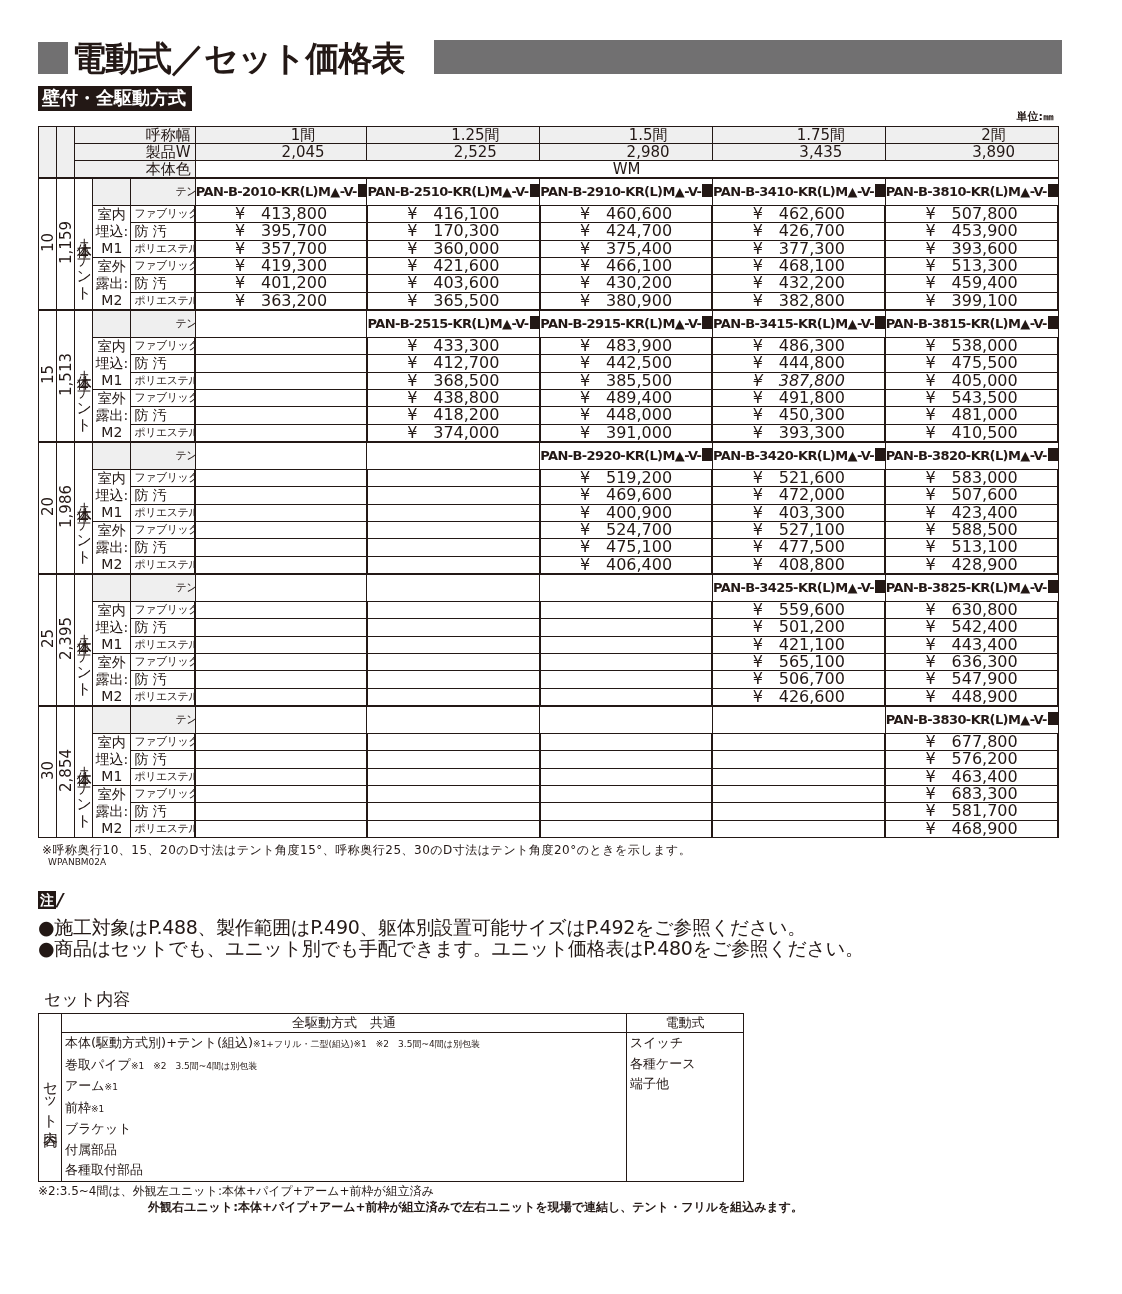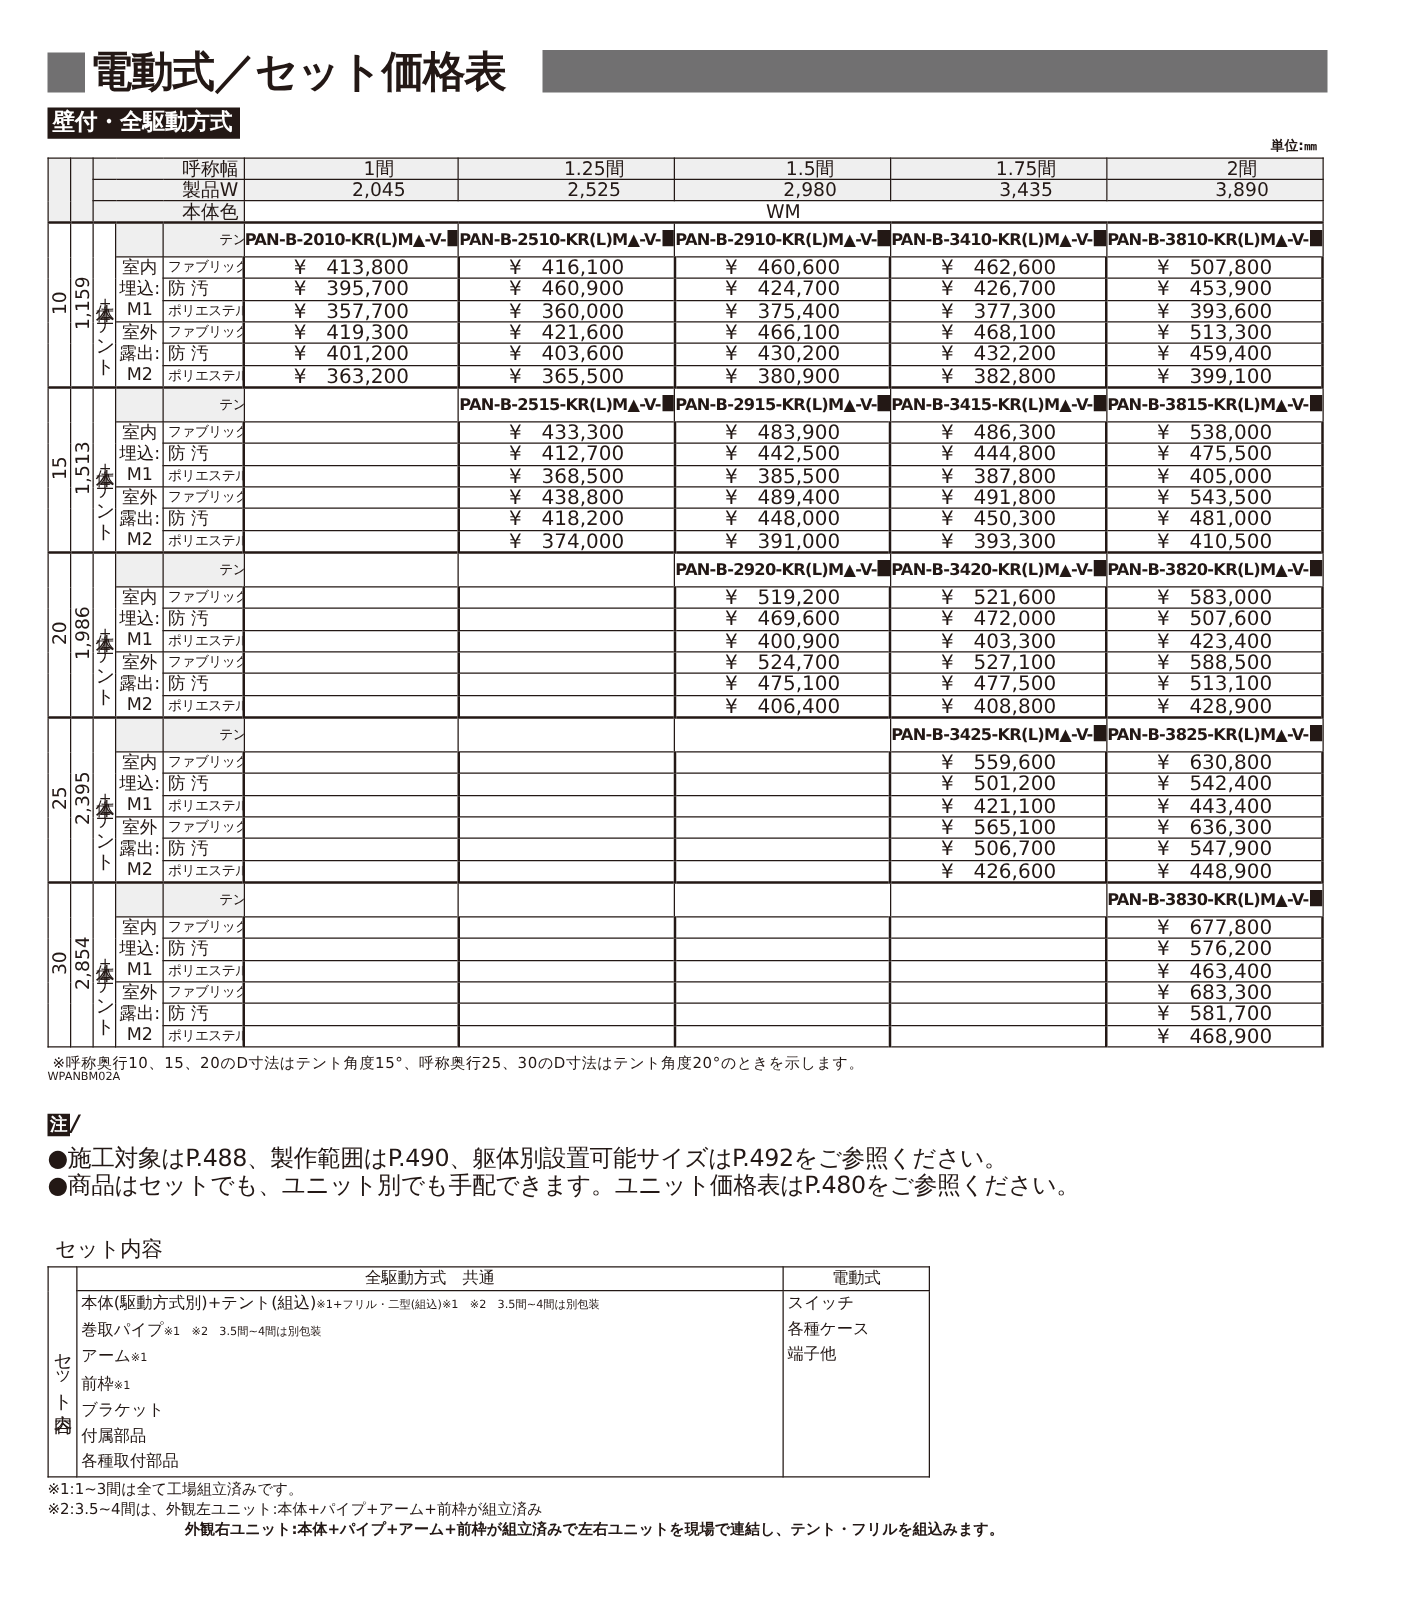--- a/index.html
+++ b/index.html
@@ -25,21 +25,21 @@
   table.price td.mount { font-size:14px; line-height:17px; white-space:normal; vertical-align:middle; }
   table.price td.fab { font-size:11px; letter-spacing:-0.5px; text-align:left; padding-left:3px; }
   table.price td.fab-big { font-size:14px; text-align:left; padding-left:3px; }
   .vtext { writing-mode:vertical-rl; transform:rotate(180deg); display:inline-block; font-size:15px; }
   .vjp { writing-mode:vertical-rl; display:inline-block; font-size:15px; line-height:15px; letter-spacing:-1px; }
   .corner { font-size:11px; font-weight:bold; line-height:12px; writing-mode:vertical-rl; display:inline-block; }
   .yen { display:inline-block; width:26px; text-align:left; }
   .blk { display:inline-block; width:10px; height:13px; background:#231815; vertical-align:-1px; margin-left:1px; }
 
   .footnote { position:absolute; left:42px; top:842px; font-size:12px; letter-spacing:0.5px; }
-  .code { position:absolute; left:38px; top:857px; font-size:9px; }
+  .code { position:absolute; left:48px; top:857px; font-size:9px; }
 
   .note-mark { position:absolute; left:38px; top:889px; display:flex; align-items:center; }
   .note-mark .box { background:#231815; color:#fff; font-size:14px; font-weight:bold; padding:0 2px; line-height:18px; }
   .note-mark .slash { font-size:18px; font-weight:bold; font-style:italic; margin-left:1px; }
   .notes { position:absolute; left:38px; top:917px; font-size:19px; line-height:21px; letter-spacing:-0.3px; }
 
   .set-title { position:absolute; left:44px; top:988px; font-size:17px; }
   table.set { position:absolute; left:38px; top:1013px; border-collapse:collapse; width:706px; font-size:13px; }
   table.set td { border:1px solid #231815; padding:0 3px; vertical-align:top; }
   table.set td.sidehead { width:22px; text-align:center; vertical-align:middle; padding:0; }
@@ -118,21 +118,21 @@
         <td class="fab dash-bot">ファブリック</td>
         <td class="price-cell dash-bot"><span class="yen">¥</span><span>413,800</span></td>
         <td class="price-cell dash-bot"><span class="yen">¥</span><span>416,100</span></td>
         <td class="price-cell dash-bot"><span class="yen">¥</span><span>460,600</span></td>
         <td class="price-cell dash-bot"><span class="yen">¥</span><span>462,600</span></td>
         <td class="price-cell dash-bot"><span class="yen">¥</span><span>507,800</span></td>
       </tr>
       <tr>
         <td class="fab-big dash-bot">防 汚</td>
         <td class="price-cell dash-bot"><span class="yen">¥</span><span>395,700</span></td>
-        <td class="price-cell dash-bot"><span class="yen">¥</span><span>460,900</span></td>
+        <td class="price-cell dash-bot"><span class="yen">¥</span><span>170,300</span></td>
         <td class="price-cell dash-bot"><span class="yen">¥</span><span>424,700</span></td>
         <td class="price-cell dash-bot"><span class="yen">¥</span><span>426,700</span></td>
         <td class="price-cell dash-bot"><span class="yen">¥</span><span>453,900</span></td>
       </tr>
       <tr>
         <td class="fab">ポリエステル</td>
         <td class="price-cell dash-bot" style="border-bottom: 1px solid rgb(35, 24, 21);"><span class="yen">¥</span><span>357,700</span></td>
         <td class="price-cell dash-bot" style="border-bottom: 1px solid rgb(35, 24, 21);"><span class="yen">¥</span><span>360,000</span></td>
         <td class="price-cell dash-bot" style="border-bottom: 1px solid rgb(35, 24, 21);"><span class="yen">¥</span><span>375,400</span></td>
         <td class="price-cell dash-bot" style="border-bottom: 1px solid rgb(35, 24, 21);"><span class="yen">¥</span><span>377,300</span></td>
@@ -198,21 +198,21 @@
         <td class="price-cell dash-bot"><span class="yen">¥</span><span>412,700</span></td>
         <td class="price-cell dash-bot"><span class="yen">¥</span><span>442,500</span></td>
         <td class="price-cell dash-bot"><span class="yen">¥</span><span>444,800</span></td>
         <td class="price-cell dash-bot"><span class="yen">¥</span><span>475,500</span></td>
       </tr>
       <tr>
         <td class="fab">ポリエステル</td>
         <td class="price-cell dash-bot" style="border-bottom: 1px solid rgb(35, 24, 21);"></td>
         <td class="price-cell dash-bot" style="border-bottom: 1px solid rgb(35, 24, 21);"><span class="yen">¥</span><span>368,500</span></td>
         <td class="price-cell dash-bot" style="border-bottom: 1px solid rgb(35, 24, 21);"><span class="yen">¥</span><span>385,500</span></td>
-        <td class="price-cell dash-bot" style="border-bottom: 1px solid rgb(35, 24, 21);"><span class="yen">¥</span><span>387,800</span></td>
+        <td class="price-cell dash-bot" style="border-bottom: 1px solid rgb(35, 24, 21); font-style: italic;"><span class="yen">¥</span><span>387,800</span></td>
         <td class="price-cell dash-bot" style="border-bottom: 1px solid rgb(35, 24, 21);"><span class="yen">¥</span><span>405,000</span></td>
       </tr>
       <tr>
         <td class="mount" rowspan="3">
           <div>室外</div>
           <div>露出:</div>
           <div>M2</div>
         </td>
         <td class="fab dash-bot">ファブリック</td>
         <td class="price-cell dash-bot"></td>
@@ -485,16 +485,15 @@
     <td>
       <div class="item">スイッチ</div>
       <div class="item">各種ケース</div>
       <div class="item">端子他</div>
     </td>
   </tr>
 </tbody>
   </table>
 
 <div class="foot">
-  <div>※1:1~3間は全て工場組立済みです。</div>
   <div>※2:3.5~4間は、外観左ユニット:本体+パイプ+アーム+前枠が組立済み</div>
   <div class="indent">外観右ユニット:本体+パイプ+アーム+前枠が組立済みで左右ユニットを現場で連結し、テント・フリルを組込みます。</div>
 </div>
 
 </body></html>

